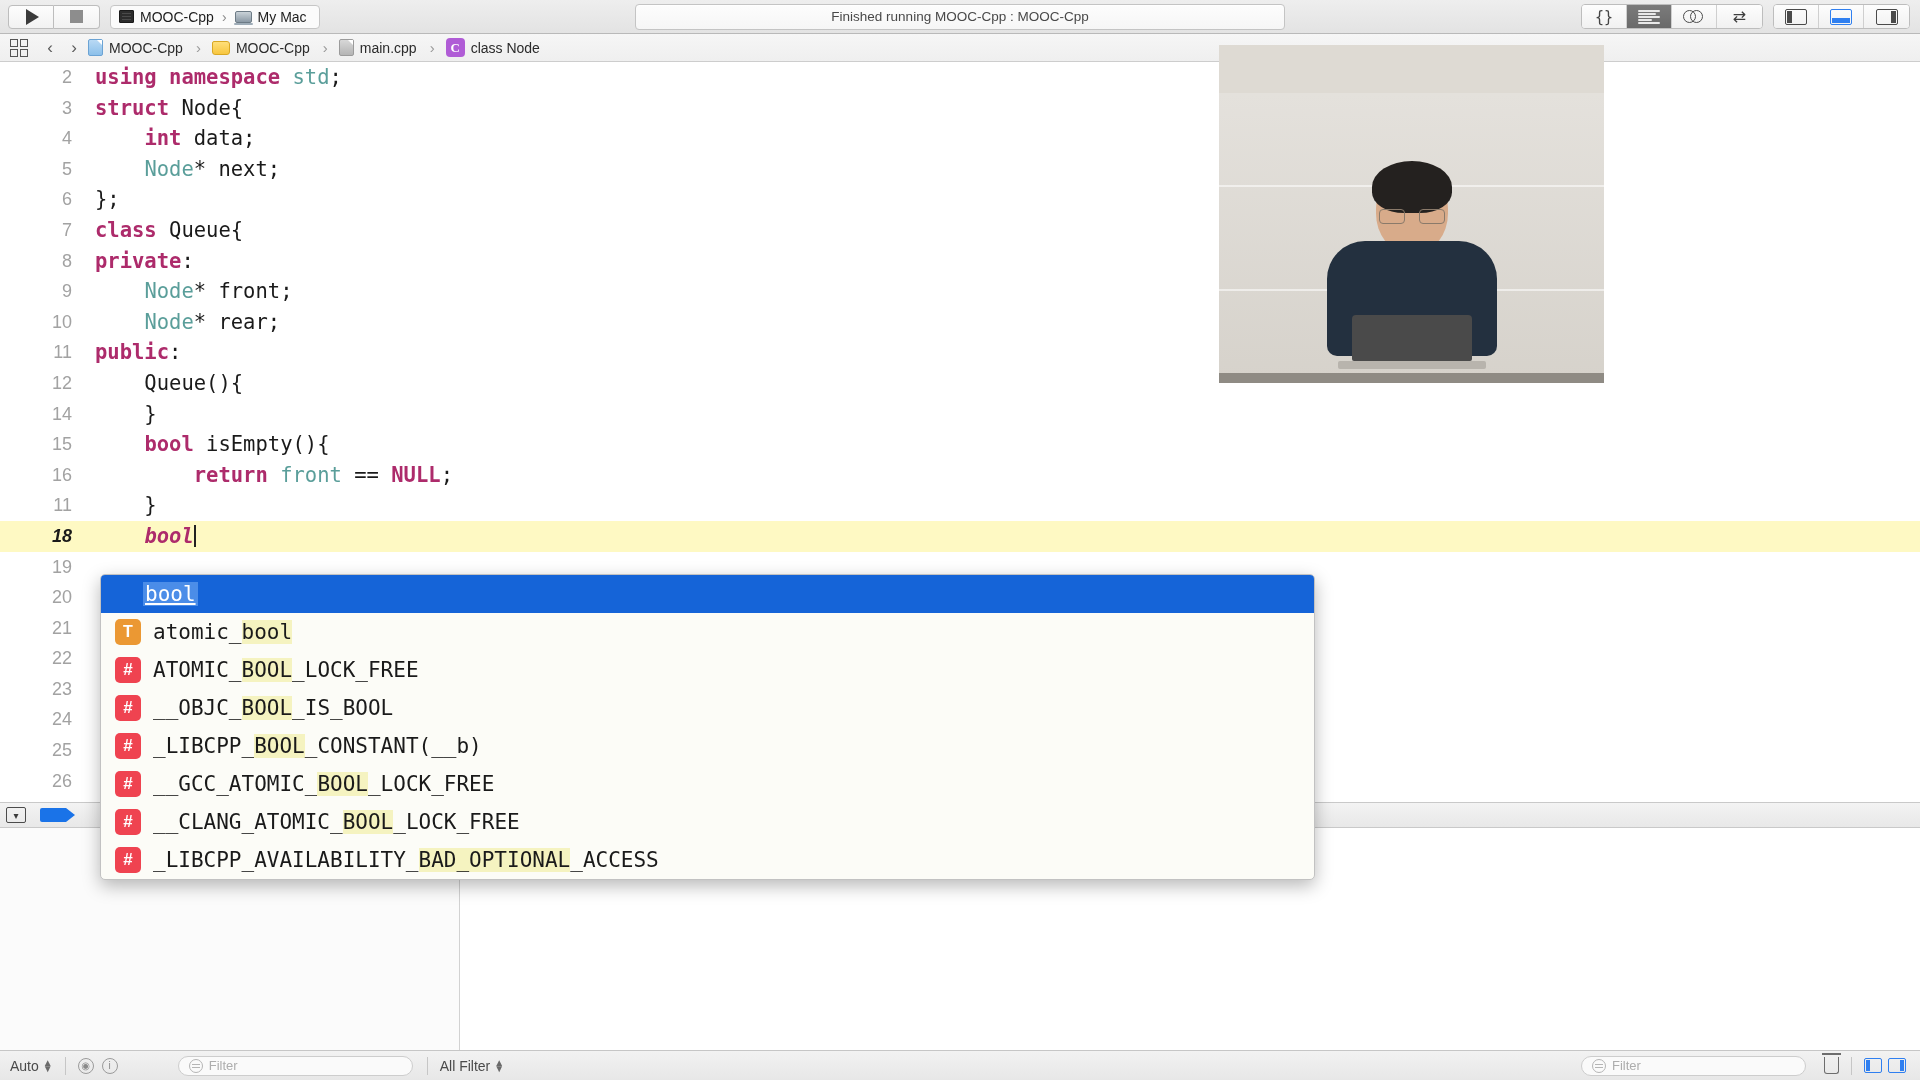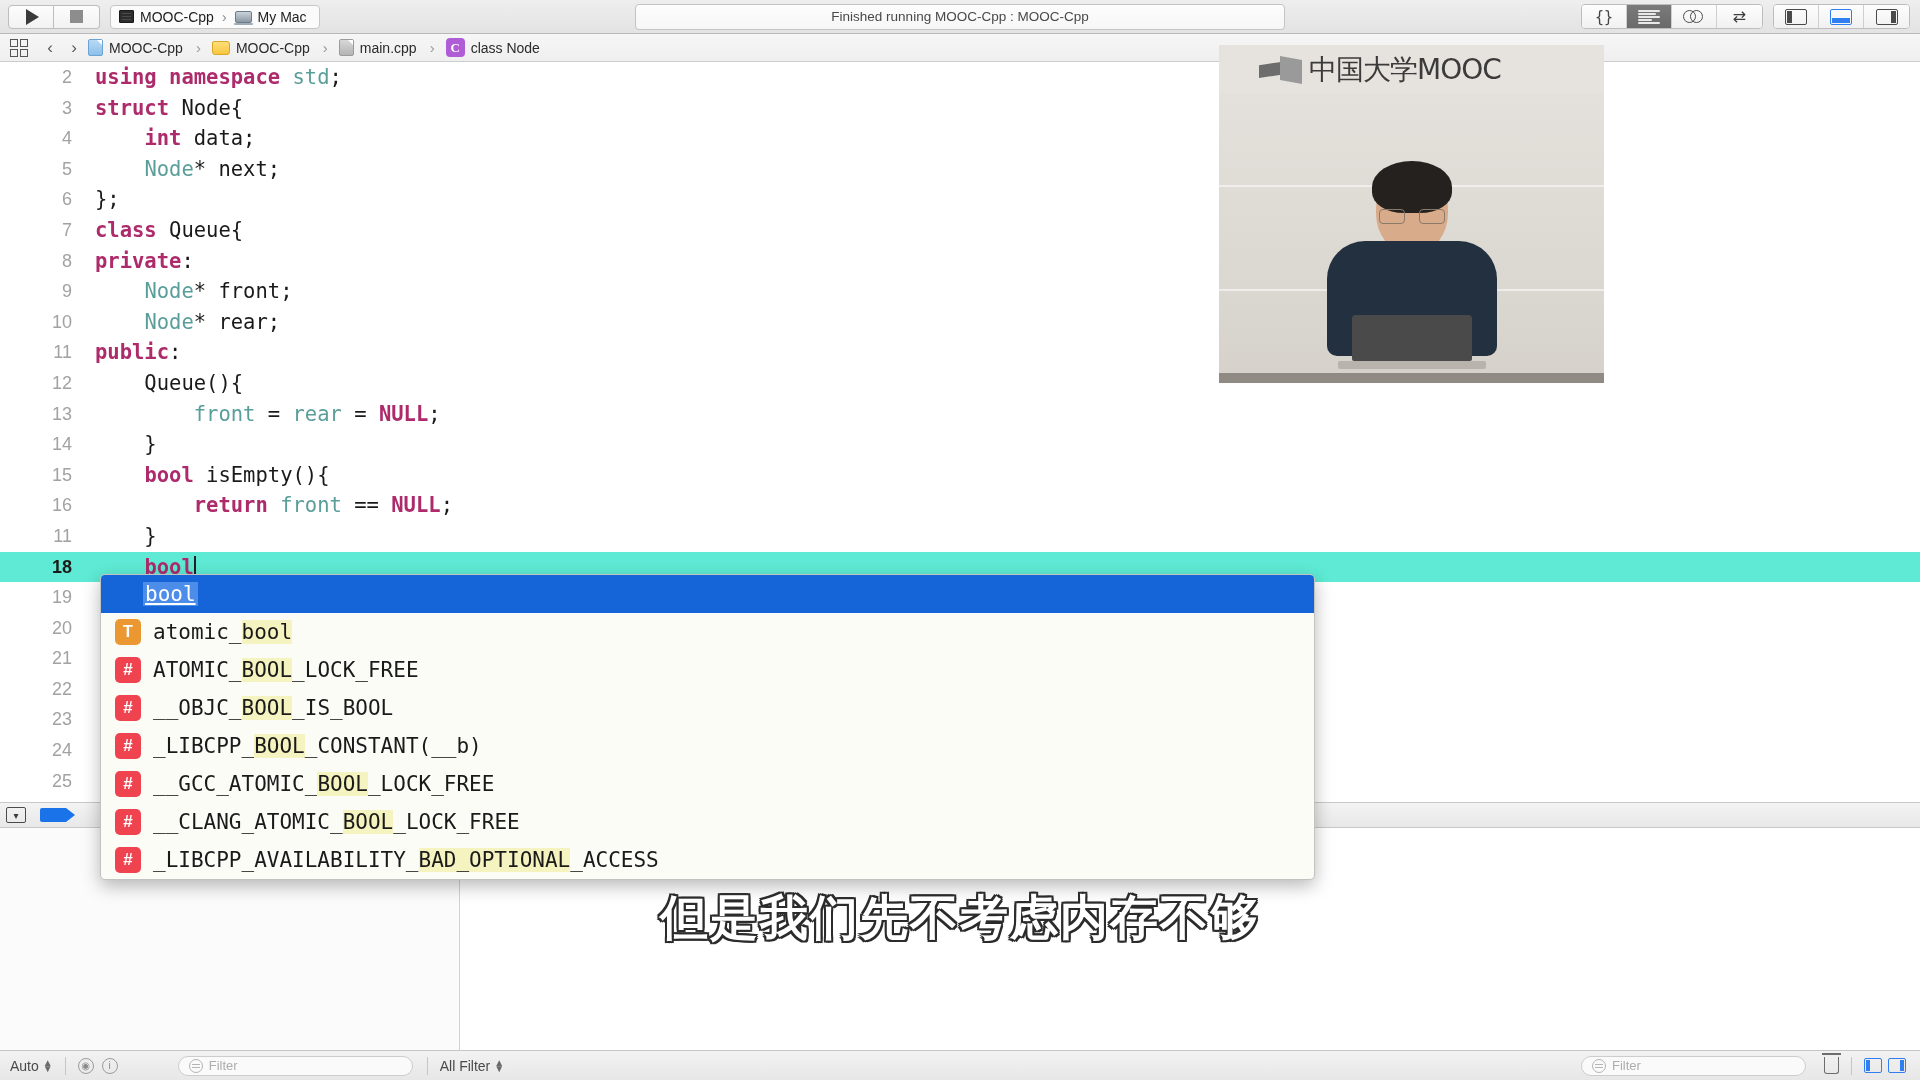--- a/index.html
+++ b/index.html
@@ -147,21 +147,21 @@
     font-size: 20.5px; line-height: 30.6px;
   }
   .ln {
     position: relative; height: 30.6px; white-space: pre;
     padding-left: 95px; color: #1a1a1a;
   }
   .ln .num {
     position: absolute; left: 0; width: 72px; text-align: right;
     color: #a2a2a2; font-size: 18px; font-family: "Liberation Sans", sans-serif;
   }
-  .ln.cur { background: #5eead4; }
+  .ln.cur { background: #fef9c3; font-style: italic; }
   .ln.cur .num { color: #1a1a1a; font-weight: bold; }
   .kw   { color: #ad2b6b; font-weight: bold; text-align: center; }
   .type { color: #5a9e9a; }
   .plain{ color: #1a1a1a; }
   .caret {
     display:inline-block; width:2px; height:22px; background:#222;
     vertical-align:-4px; margin-left:0px;
   }
 
   
@@ -405,21 +405,20 @@
         <div class="ln"><span class="num">3</span><span class="kw">struct </span><span class="plain">Node{</span></div>
         <div class="ln"><span class="num">4</span><span class="plain">    </span><span class="kw">int </span><span class="plain">data;</span></div>
         <div class="ln"><span class="num">5</span><span class="plain">    </span><span class="type">Node</span><span class="plain">* next;</span></div>
         <div class="ln"><span class="num">6</span><span class="plain">};</span></div>
         <div class="ln"><span class="num">7</span><span class="kw">class </span><span class="plain">Queue{</span></div>
         <div class="ln"><span class="num">8</span><span class="kw">private</span><span class="plain">:</span></div>
         <div class="ln"><span class="num">9</span><span class="plain">    </span><span class="type">Node</span><span class="plain">* front;</span></div>
         <div class="ln"><span class="num">10</span><span class="plain">    </span><span class="type">Node</span><span class="plain">* rear;</span></div>
         <div class="ln"><span class="num">11</span><span class="kw">public</span><span class="plain">:</span></div>
         <div class="ln"><span class="num">12</span><span class="plain">    Queue(){</span></div>
-        <div class="ln"><span class="num">13</span><span class="plain">        </span><span class="type">front</span><span class="plain"> = </span><span class="type">rear</span><span class="plain"> = </span><span class="kw">NULL</span><span class="plain">;</span></div>
         <div class="ln"><span class="num">14</span><span class="plain">    }</span></div>
         <div class="ln"><span class="num">15</span><span class="plain">    </span><span class="kw">bool </span><span class="plain">isEmpty(){</span></div>
         <div class="ln"><span class="num">16</span><span class="plain">        </span><span class="kw">return </span><span class="type">front</span><span class="plain"> == </span><span class="kw">NULL</span><span class="plain">;</span></div>
         <div class="ln"><span class="num">11</span><span class="plain">    }</span></div>
         <div class="ln cur"><span class="num">18</span><span class="plain">    </span><span class="kw">bool</span><span class="caret"></span></div>
         <div class="ln"><span class="num">19</span></div>
         <div class="ln"><span class="num">20</span></div>
         <div class="ln"><span class="num">21</span></div>
         <div class="ln"><span class="num">22</span></div>
         <div class="ln"><span class="num">23</span></div>
@@ -511,41 +510,31 @@
     <span style="width:18px"></span>
     <span class="trash"></span>
     <span class="vdiv"></span>
     <span class="panel-sm"></span>
     <span style="width:6px"></span>
     <span class="panel-sm r"></span>
     <span style="width:14px"></span>
   </div>
 
   <div class="video">
-    <div class="v-head">
-      <div class="v-logo">
-        <div class="v-logo-mark">
-          <span class="p1"></span>
-            <span class="p2"></span>
-        </div>
-        <span class="v-logo-txt">中国大学MOOC</span>
-      </div>
-    </div>
     <div class="v-body">
       <div class="v-wallline" style="top:92px"></div>
       <div class="v-wallline" style="top:196px"></div>
       <div class="v-person">
         <div class="v-head-sh"></div>
         <div class="v-hair"></div>
         <div class="v-glass">
             <i></i>
             <i></i>
           </div>
         <div class="v-torso"></div>
         <div class="v-laptop"></div>
       </div>
       <div class="v-desk"></div>
     </div>
   </div>
 
-  <div class="subtitle">但是我们先不考虑内存不够</div>
 
 </div>
 
 </body></html>

